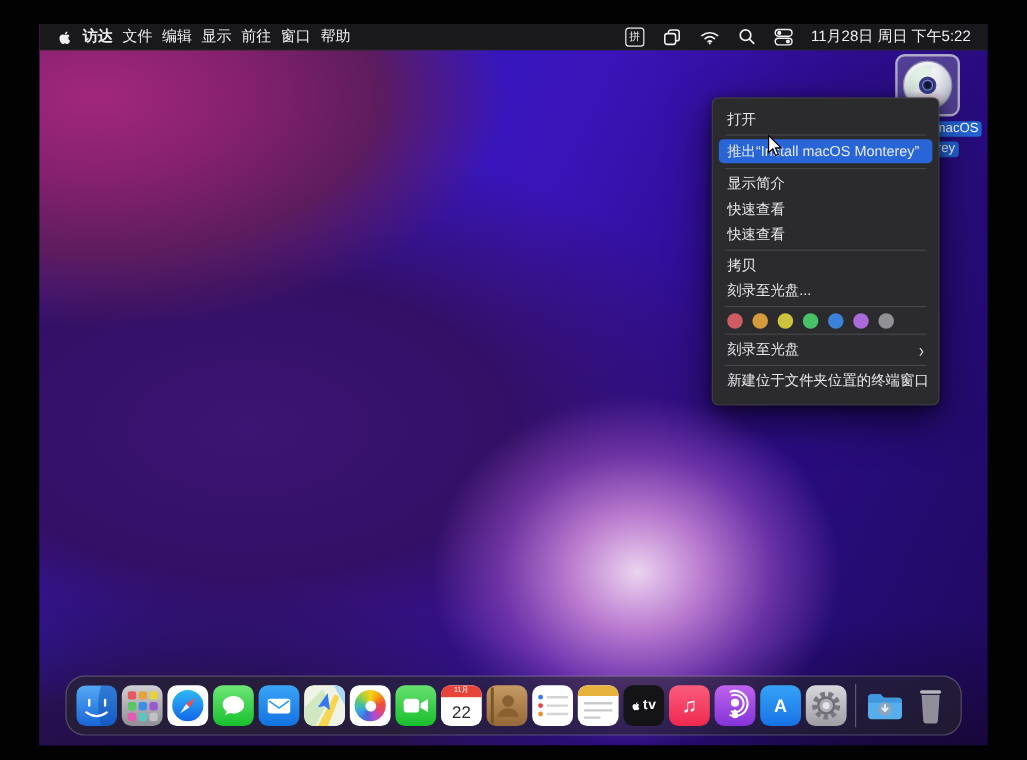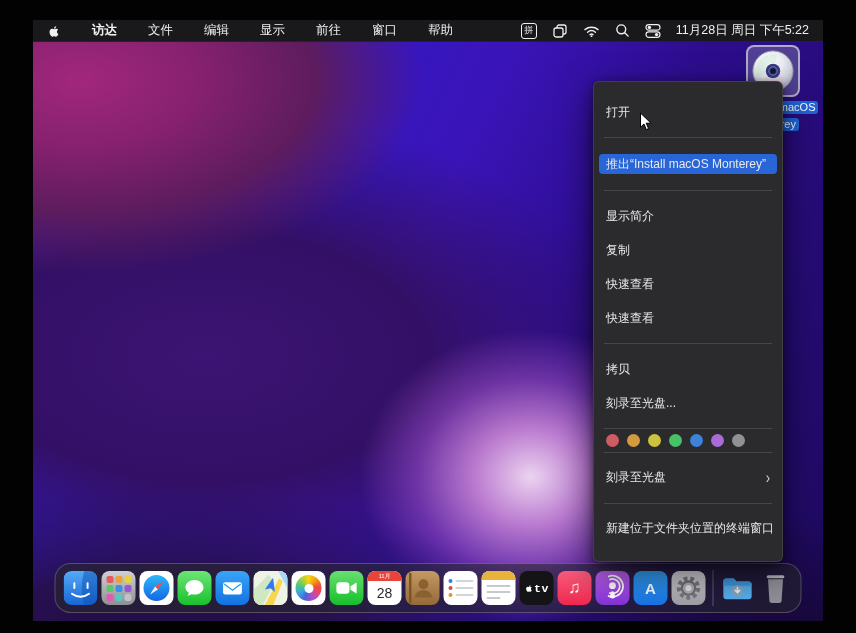--- a/index.html
+++ b/index.html
@@ -11,34 +11,34 @@
       radial-gradient(ellipse 55% 45% at 94% 112%, #12061f 0%, rgba(16,6,30,0) 66%),
       radial-gradient(ellipse 30% 34% at 63% 76%, rgba(246,222,246,.95) 0%, rgba(220,148,226,.8) 24%, rgba(168,86,205,.5) 48%, rgba(120,50,170,0) 72%),
       radial-gradient(ellipse 62% 46% at 6% 10%, #a1277d 0%, #87216f 24%, #5d1c5e 48%, rgba(76,24,88,0) 70%),
       radial-gradient(ellipse 78% 58% at 22% 56%, #3c1473 0%, #331066 36%, rgba(40,12,80,0) 70%),
       linear-gradient(115deg, #2a1bbd 0%, #3318c6 26%, #3a14b8 46%, #2d0d8d 64%, #1e0a5e 100%);}
 
   
   .menubar{position:absolute;left:0;top:0;width:100%;height:22px;background:#19191b;
     display:flex;align-items:center;padding:0 14px;box-sizing:border-box;color:#f0f0f2;
     font-size:12.5px;border-bottom:1px solid rgba(255,255,255,.05);z-index:6;}
-  .mb-left{display:flex;align-items:flex-end;gap:31px;}
+  .mb-left{display:flex;align-items:flex-end;gap:8px;}
   .mb-item{cursor:default;}
   .mb-item.bold{font-weight:700;}
   .mb-right{margin-left:auto;display:flex;align-items:center;gap:15px;}
   .mb-ico{display:flex;align-items:center;justify-content:center;height:16px;}
   .ime-box{width:14px;height:14px;border:1.4px solid #f0f0f2;border-radius:3px;
     display:flex;align-items:center;justify-content:center;font-size:9px;line-height:1;color:#f0f0f2;}
   .clock{white-space:nowrap;font-size:12.5px;}
 
   
   .ctx{position:absolute;left:560px;top:61px;width:190px;z-index:5;box-sizing:border-box;
     background:#2b2b2d;border:1px solid rgba(255,255,255,.1);border-radius:6px;
     padding:5px 0 7px;box-shadow:0 12px 34px rgba(0,0,0,.6),0 2px 8px rgba(0,0,0,.45);}
-  .crow{display:flex;align-items:center;height:16px;margin:16px 5px;padding:1px 7px;
+  .crow{display:flex;align-items:center;height:16px;margin:3px 5px;padding:1px 7px;
     border-radius:4px;color:#e9e9ec;font-size:12px;white-space:nowrap;}
   .crow.hl{background:#2866d8;height:18px;}
   .crow.dis{color:#85858c;}
   .csep{height:1px;background:rgba(255,255,255,.13);margin:3.5px 10px;}
   .ctags{display:flex;align-items:center;gap:8px;margin:4px 5px 1px;padding:1px 7px;}
   .tag{width:13px;height:13px;border-radius:50%;}
   .chev{margin-left:auto;color:#d2d2d6;font-size:13px;line-height:1;transform:scaleY(1.25);}
 
   
   .desk-icon{position:absolute;left:711px;top:25px;width:58px;z-index:2;text-align:center;}
@@ -77,21 +77,21 @@
   .ic-contacts{background:linear-gradient(180deg,#c59a62,#96693a);}
   .ic-reminders{background:#fff;flex-direction:column;justify-content:center;gap:3px;align-items:flex-start;padding-left:5px;box-sizing:border-box;}
   .rem-row{display:flex;align-items:center;gap:3px;}
   .rem-row i{width:4px;height:4px;border-radius:50%;display:block;}
   .rem-row b{width:18px;height:2.5px;border-radius:2px;background:#d4d4d8;display:block;}
   .ic-notes{background:#fff;flex-direction:column;}
   .note-top{width:100%;height:9px;background:#e7b33c;}
   .note-body{flex:1;width:100%;display:flex;flex-direction:column;gap:4px;padding:5px 5px 0;box-sizing:border-box;}
   .note-body i{height:2px;background:#c9c9cd;border-radius:1px;display:block;}
   .ic-tv{background:#141416;color:#fff;gap:1px;}
-  .tv-txt{font-size:11.5px;font-weight:700;letter-spacing:.5px;font-family:Liberation Mono, monospace;}
+  .tv-txt{font-size:11.5px;font-weight:700;letter-spacing:.5px;}
   .ic-music{background:linear-gradient(180deg,#fb5c7c,#ef2950);color:#fff;font-size:17px;}
   .ic-podcasts{background:linear-gradient(180deg,#bf63ef,#8333d8);}
   .ic-appstore{background:linear-gradient(180deg,#35a3f8,#1773e6);color:#fff;font-size:15px;font-weight:700;}
   .ic-settings{background:linear-gradient(180deg,#d8d8dc,#9d9da4);}
   .ic-folder,.ic-trash{background:transparent;}
   .flex-col{display:flex;flex-direction:column;align-items:center;}
 </style>
 </head>
 <body>
 
@@ -175,21 +175,20 @@
       <div class="ilbl"><span>Install macOS</span></div>
       <div class="ilbl"><span>Monterey</span></div>
     </div>
 
     <div class="ctx">
       <div class="crow">打开</div>
       <div class="csep"></div>
       <div class="crow hl">推出“Install macOS Monterey”</div>
       <div class="csep"></div>
       <div class="crow">显示简介</div>
-      <div class="crow">复制</div>
       <div class="crow">快速查看</div>
       <div class="crow">快速查看</div>
       <div class="csep"></div>
       <div class="crow">拷贝</div>
       <div class="crow">刻录至光盘...</div>
       <div class="csep"></div>
       <div class="ctags">
         <span class="tag" style="background:#cd5c63"></span>
         <span class="tag" style="background:#d39b3e"></span>
         <span class="tag" style="background:#cdc23e"></span>
@@ -279,21 +278,21 @@
           </span>
       </div>
       <div class="dk ic-facetime">
         <svg width="26" height="26" viewBox="0 0 36 36">
           <rect x="4" y="10" width="18" height="16" rx="4.5" fill="#fff"></rect>
           <path d="M23.5 15.5 32 10.5v15l-8.5-5z" fill="#fff"></path>
         </svg>
       </div>
       <div class="dk ic-calendar flex-col">
         <span class="cal-top">11月</span>
-        <span class="cal-day">28</span>
+        <span class="cal-day">22</span>
       </div>
       <div class="dk ic-contacts">
         <svg width="34" height="34" viewBox="0 0 36 36">
           <circle cx="19" cy="14" r="5.2" fill="#8a6130"></circle>
           <path d="M9.5 28c1.2-5 4.8-7.6 9.5-7.6s8.3 2.6 9.5 7.6z" fill="#8a6130"></path>
           <path d="M5 2v32" stroke="#7a5526" stroke-width="2.6"></path>
         </svg>
       </div>
       <div class="dk ic-reminders">
         <span class="rem-row">

